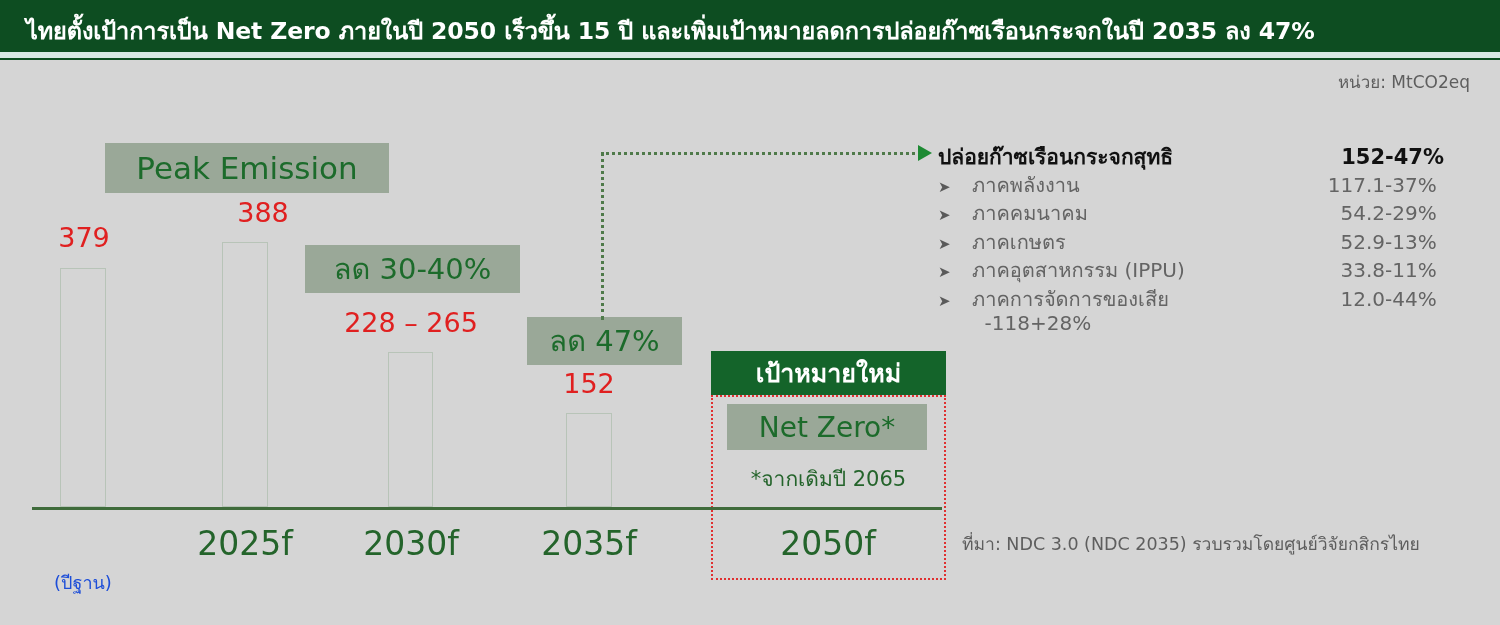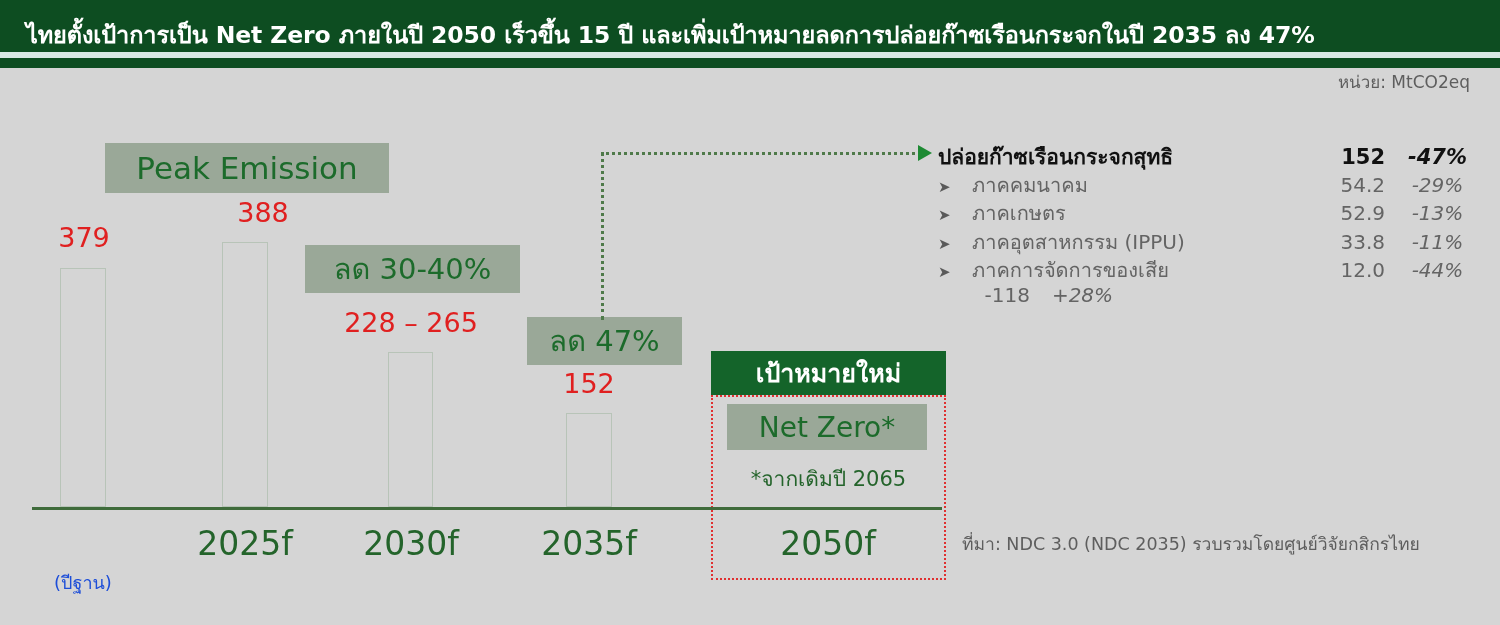--- a/index.html
+++ b/index.html
@@ -15,21 +15,21 @@
     background: #d5d5d5;
     font-family: "DejaVu Sans", "Liberation Sans", sans-serif;
     overflow: hidden;
   }
 
   
   #header-band {
     position: absolute;
     left: 0; top: 0;
     width: 1500px;
-    height: 68px;
+    height: 60px;
     background: #0d4d21;
     display: flex;
     align-items: center;
   }
   #header-title {
     color: #ffffff;
     font-size: 23.5px;
     font-weight: bold;
     white-space: nowrap;
     padding-left: 26px;
@@ -178,21 +178,21 @@
     top: 140px;
     width: 552px;
   }
   .trow {
     display: flex;
     align-items: baseline;
     height: 28.5px;
   }
   .t-label { width: 355px; white-space: nowrap; }
   .t-val   { width: 92px; text-align: right; white-space: nowrap; }
-  .t-pct   { width: 105px; text-align: center; white-space: nowrap; font-style: italic; }
+  .t-pct   { width: 105px; text-align: left; white-space: nowrap; }
 
   #row-head .t-label,
   #row-head .t-val,
   #row-head .t-pct {
     color: #111111;
     font-weight: bold;
     font-size: 21px;
   }
   .trow.sub .t-label,
   .trow.sub .t-val,
@@ -263,20 +263,25 @@
   <div id="baseline"></div>
 
   <div id="data-table">
 
     <div class="trow" id="row-head">
       <div class="t-label">ปล่อยก๊าซเรือนกระจกสุทธิ</div>
       <div class="t-val">152</div>
       <div class="t-pct">-47%</div>
     </div>
 
+    <div class="trow sub">
+      <div class="t-label"><span class="bullet">➤</span><span>ภาคพลังงาน</span></div>
+      <div class="t-val">117.1</div>
+      <div class="t-pct">-37%</div>
+    </div>
 
     <div class="trow sub">
       <div class="t-label"><span class="bullet">➤</span><span>ภาคคมนาคม</span></div>
       <div class="t-val">54.2</div>
       <div class="t-pct">-29%</div>
     </div>
 
     <div class="trow sub">
       <div class="t-label"><span class="bullet">➤</span><span>ภาคเกษตร</span></div>
       <div class="t-val">52.9</div>

